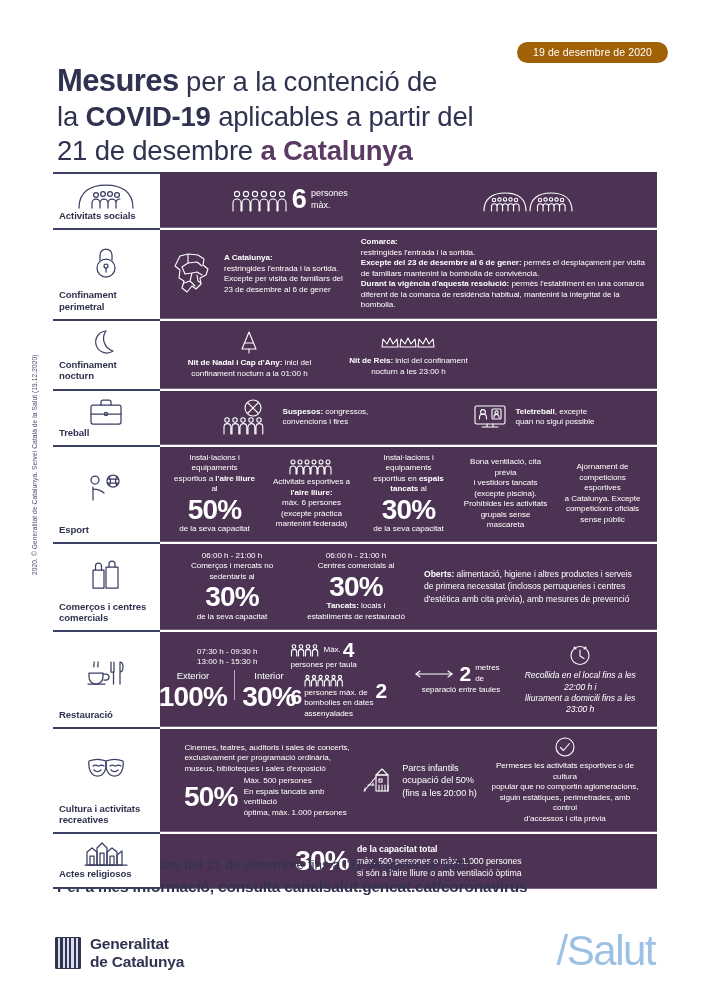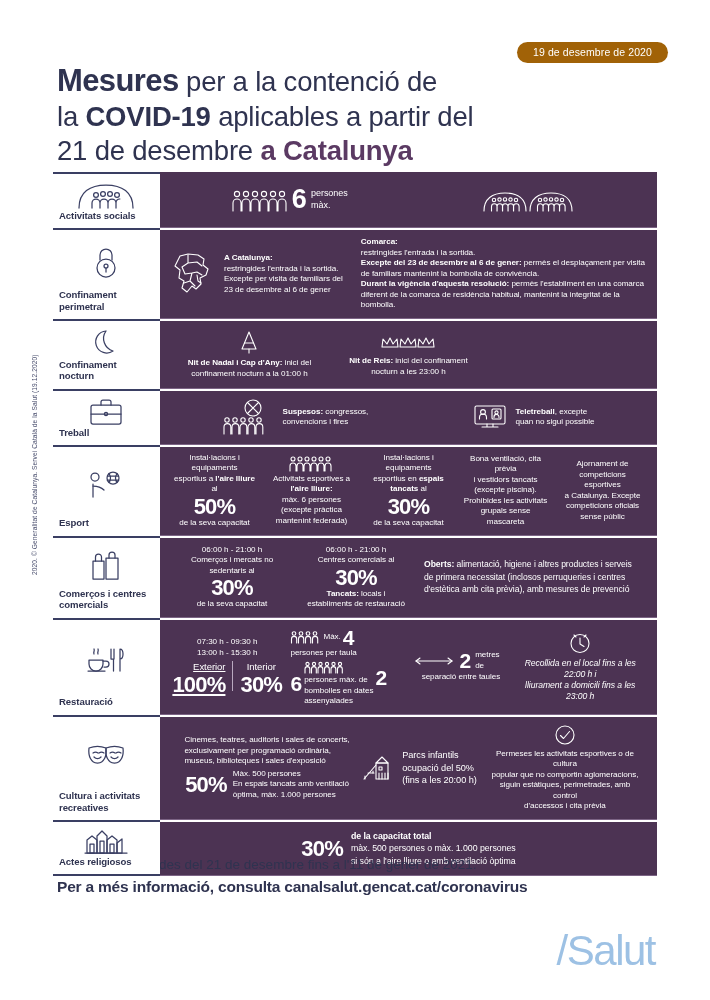--- a/index.html
+++ b/index.html
@@ -52,21 +52,21 @@
   }
   .row:first-child .panel{border-top:none;}
   .inner{display:flex;align-items:center;width:100%;padding:7px 10px;box-sizing:border-box;}
 
   
   .cell{display:flex;flex-direction:column;align-items:center;justify-content:center;
         text-align:center;padding:0 6px;box-sizing:border-box;}
   .t{font-size:8.1px;line-height:1.3;letter-spacing:-.05px;}
   .t b{font-weight:700;}
   .tl{text-align:left;}
-  .pct{font-size:22px;font-weight:700;line-height:1.05;letter-spacing:-.8px;}
+  .pct{font-size:28px;font-weight:700;line-height:1.05;letter-spacing:-.8px;}
   .num{font-size:21px;font-weight:700;line-height:1;}
   .hr-sep{width:1px;background:#b9a9c0;align-self:stretch;margin:0 7px;}
 
   svg{display:block;}
   .ln{fill:none;stroke:#ffffff;stroke-width:1.1;stroke-linecap:round;stroke-linejoin:round;}
   .lnd{fill:none;stroke:#3a3f63;stroke-width:1.25;stroke-linecap:round;stroke-linejoin:round;}
 
   
   .r-social .inner{justify-content:flex-start;}
   .grp{display:flex;align-items:center;}
@@ -458,21 +458,21 @@
         <div class="lbl">Restauració</div>
       </div>
       <div class="panel">
         <div class="inner">
           <div class="cell" style="width:24%;">
             <div class="t">
               <span>07:30 h - 09:30 h</span><br>
               <span>13:00 h - 15:30 h</span>
             </div>
             <div style="display:flex;align-items:flex-end;margin-top:2px;">
-              <div style="text-align:right;text-decoration:underline;">
+              <div style="text-align:center;">
                 <div class="t" style="font-size:9.5px;">Exterior</div>
                 <div class="pct">100%</div>
               </div>
               <div class="hr-sep" style="height:30px;"></div>
               <div style="text-align:center;">
                 <div class="t" style="font-size:9.5px;">Interior</div>
                 <div class="pct">30%</div>
               </div>
             </div>
           </div>
@@ -661,16 +661,23 @@
 
   </div>
 
   <div class="vert">2020. © Generalitat de Catalunya. Servei Català de la Salut (19.12.2020)</div>
 
   <div class="foot">
     <div class="l1">Mesures vigents des del 21 de desembre fins a l'11 de gener de 2021.</div>
     <div class="l2">Per a més informació, consulta canalsalut.gencat.cat/coronavirus</div>
   </div>
 
+  <div class="logo">
+    <div class="shield"></div>
+    <div class="txt">
+      <span>Generalitat</span><br>
+      <span>de Catalunya</span>
+    </div>
+  </div>
 
   <div class="salut">/Salut</div>
 
 </div>
 
 </body></html>

